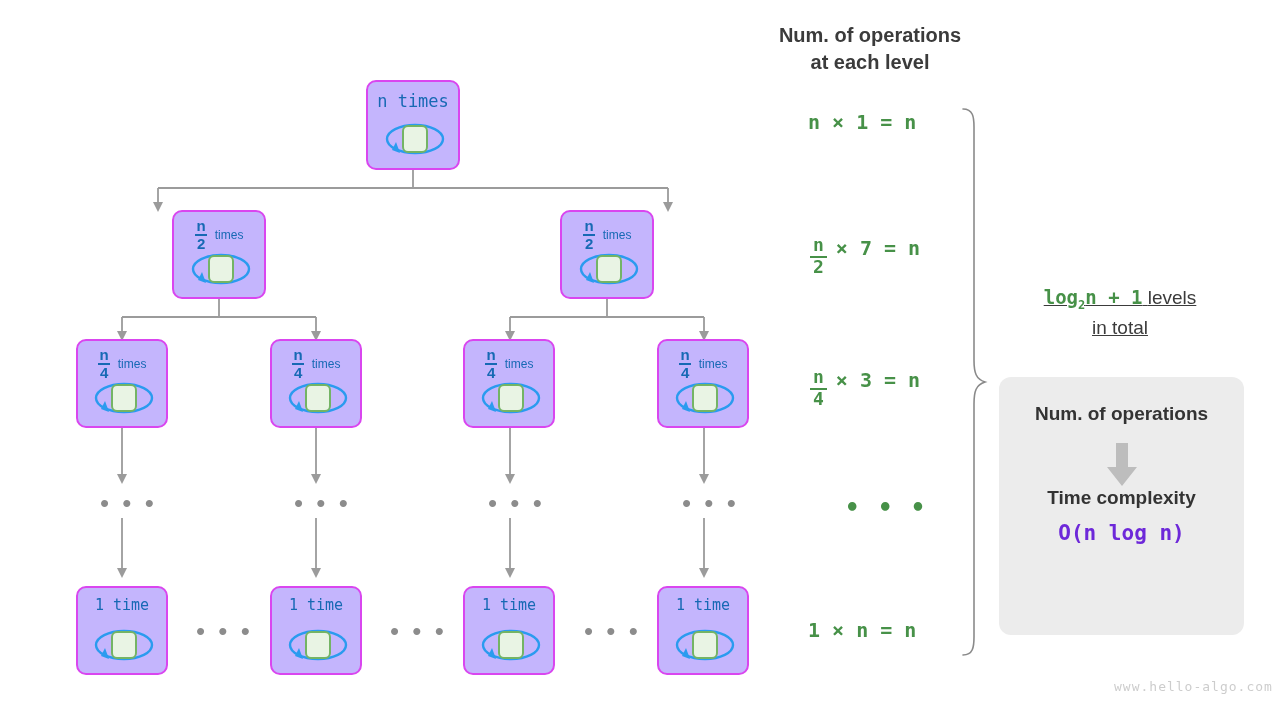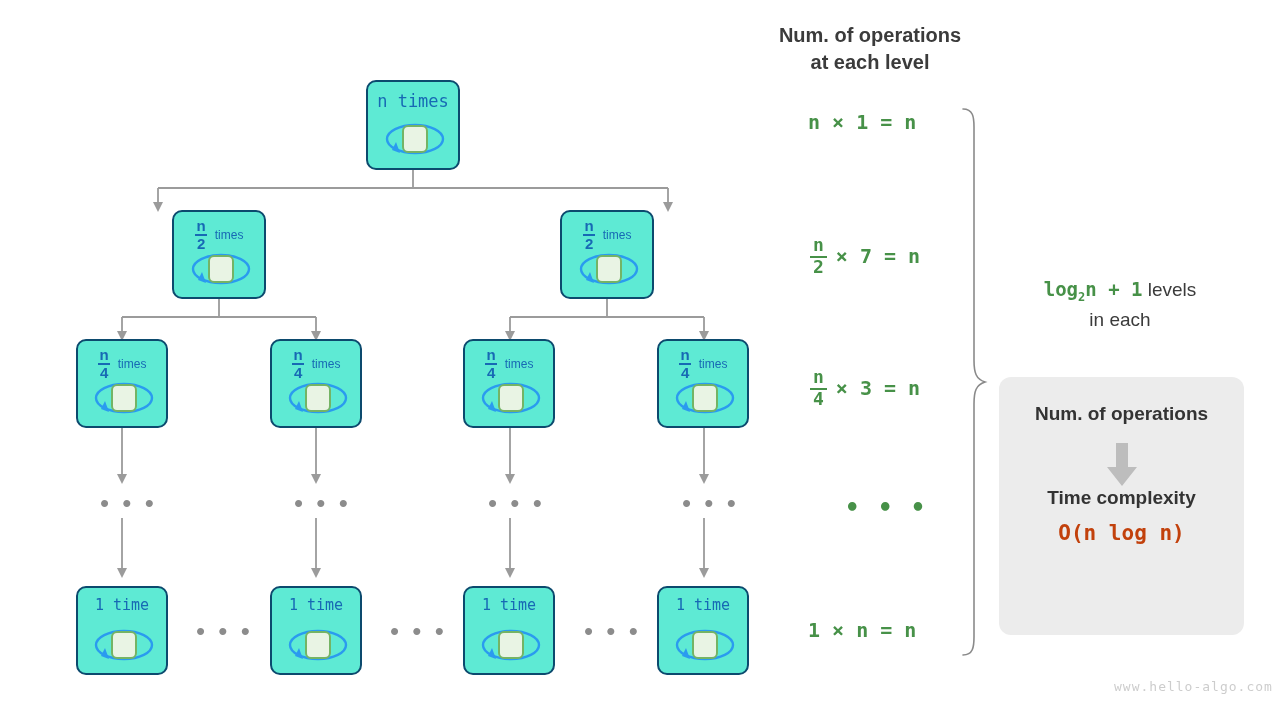--- a/index.html
+++ b/index.html
@@ -6,22 +6,22 @@
   body{
     width:1280px;height:720px;background:#ffffff;
     font-family:"Liberation Sans", sans-serif;
     overflow:hidden;position:relative;
   }
   #stage{position:absolute;left:0;top:0;width:1280px;height:720px;}
 
   
   .node{
     position:absolute;
-    background:#5eead4;
-    border:2px solid #0c4a6e;
+    background:#c4b5fd;
+    border:2px solid #d946ef;
     border-radius:10px;
     box-sizing:border-box;
   }
   .node .label{
     position:absolute;left:0;right:0;top:9px;
     text-align:center;
     color:#1769b4;
     font-family:"DejaVu Sans Mono","Liberation Mono",monospace;
     font-size:17px;
     letter-spacing:0px;
@@ -67,21 +67,21 @@
   .col-title{
     position:absolute;text-align:center;
     color:#3b3b3b;font-weight:bold;font-size:20px;line-height:1.35;
     white-space:pre-line;
   }
   .op{
     position:absolute;
     color:#479148;
     font-family:"DejaVu Sans Mono","Liberation Mono",monospace;
     font-weight:bold;font-size:20px;
-    display:flex;align-items:center;white-space:nowrap;
+    display:flex;white-space:nowrap;
   }
   .op .gfrac{
     display:inline-flex;flex-direction:column;align-items:center;
     line-height:1.0;font-size:18px;margin-right:9px;
   }
   .op .gfrac .num{padding:0 3px;}
   .op .gfrac .den{padding:0 3px;border-top:2px solid #479148;margin-top:2px;}
   .op-dots{
     position:absolute;color:#479148;font-weight:bold;font-size:24px;
     font-family:"DejaVu Sans Mono","Liberation Mono",monospace;
@@ -109,21 +109,21 @@
   .card .h{
     color:#333333;font-weight:bold;font-size:19px;white-space:nowrap;
   }
   .card .formula{
     color:#479148;font-weight:bold;font-size:21px;
     font-family:"DejaVu Sans Mono","Liberation Mono",monospace;
     white-space:nowrap;
   }
   .card .formula sub{font-size:13px;}
   .card .bigO{
-    color:#c2410c;font-weight:bold;font-size:21px;
+    color:#6d28d9;font-weight:bold;font-size:21px;
     font-family:"DejaVu Sans Mono","Liberation Mono",monospace;
     white-space:nowrap;
   }
   .downarrow{width:34px;height:44px;}
 
   .watermark{
     position:absolute;color:#cdcdcd;font-size:13px;
     font-family:"DejaVu Sans Mono","Liberation Mono",monospace;
     letter-spacing:1px;white-space:nowrap;
   }
@@ -345,24 +345,24 @@
   <svg width="60" height="560" style="position:absolute;left:945px;top:105px;">
     <path d="M18,4
              C28,4 29,12 29,22
              L29,255
              C29,268 31,274 40,277
              C31,280 29,286 29,299
              L29,532
              C29,542 28,550 18,550" fill="none" stroke="#8a8a8a" stroke-width="1.6" stroke-linecap="round"></path>
   </svg>
 
-  <div class="levels" style="left:970px;top:276px;">
+  <div class="levels" style="left:970px;top:284px;text-decoration:underline;">
     <span class="mono-green"><span>log</span><sub>2</sub><span>n + 1</span></span>
     <span>levels</span><br>
-    <span>in each</span>
+    <span>in total</span>
   </div>
 
   <div class="card" style="left:999px;top:377px;width:245px;height:258px;padding-top:26px;">
     <div class="h">Num. of operations</div>
     <svg class="downarrow" viewBox="0 0 34 44" style="margin-top:18px;">
       <polygon points="11,0 23,0 23,24 32,24 17,43 2,24 11,24" fill="#bdbdbd"></polygon>
     </svg>
     <div class="h" style="">Time complexity</div>
     <div class="bigO" style="margin-top:12px;">O(n log n)</div>
   </div>

